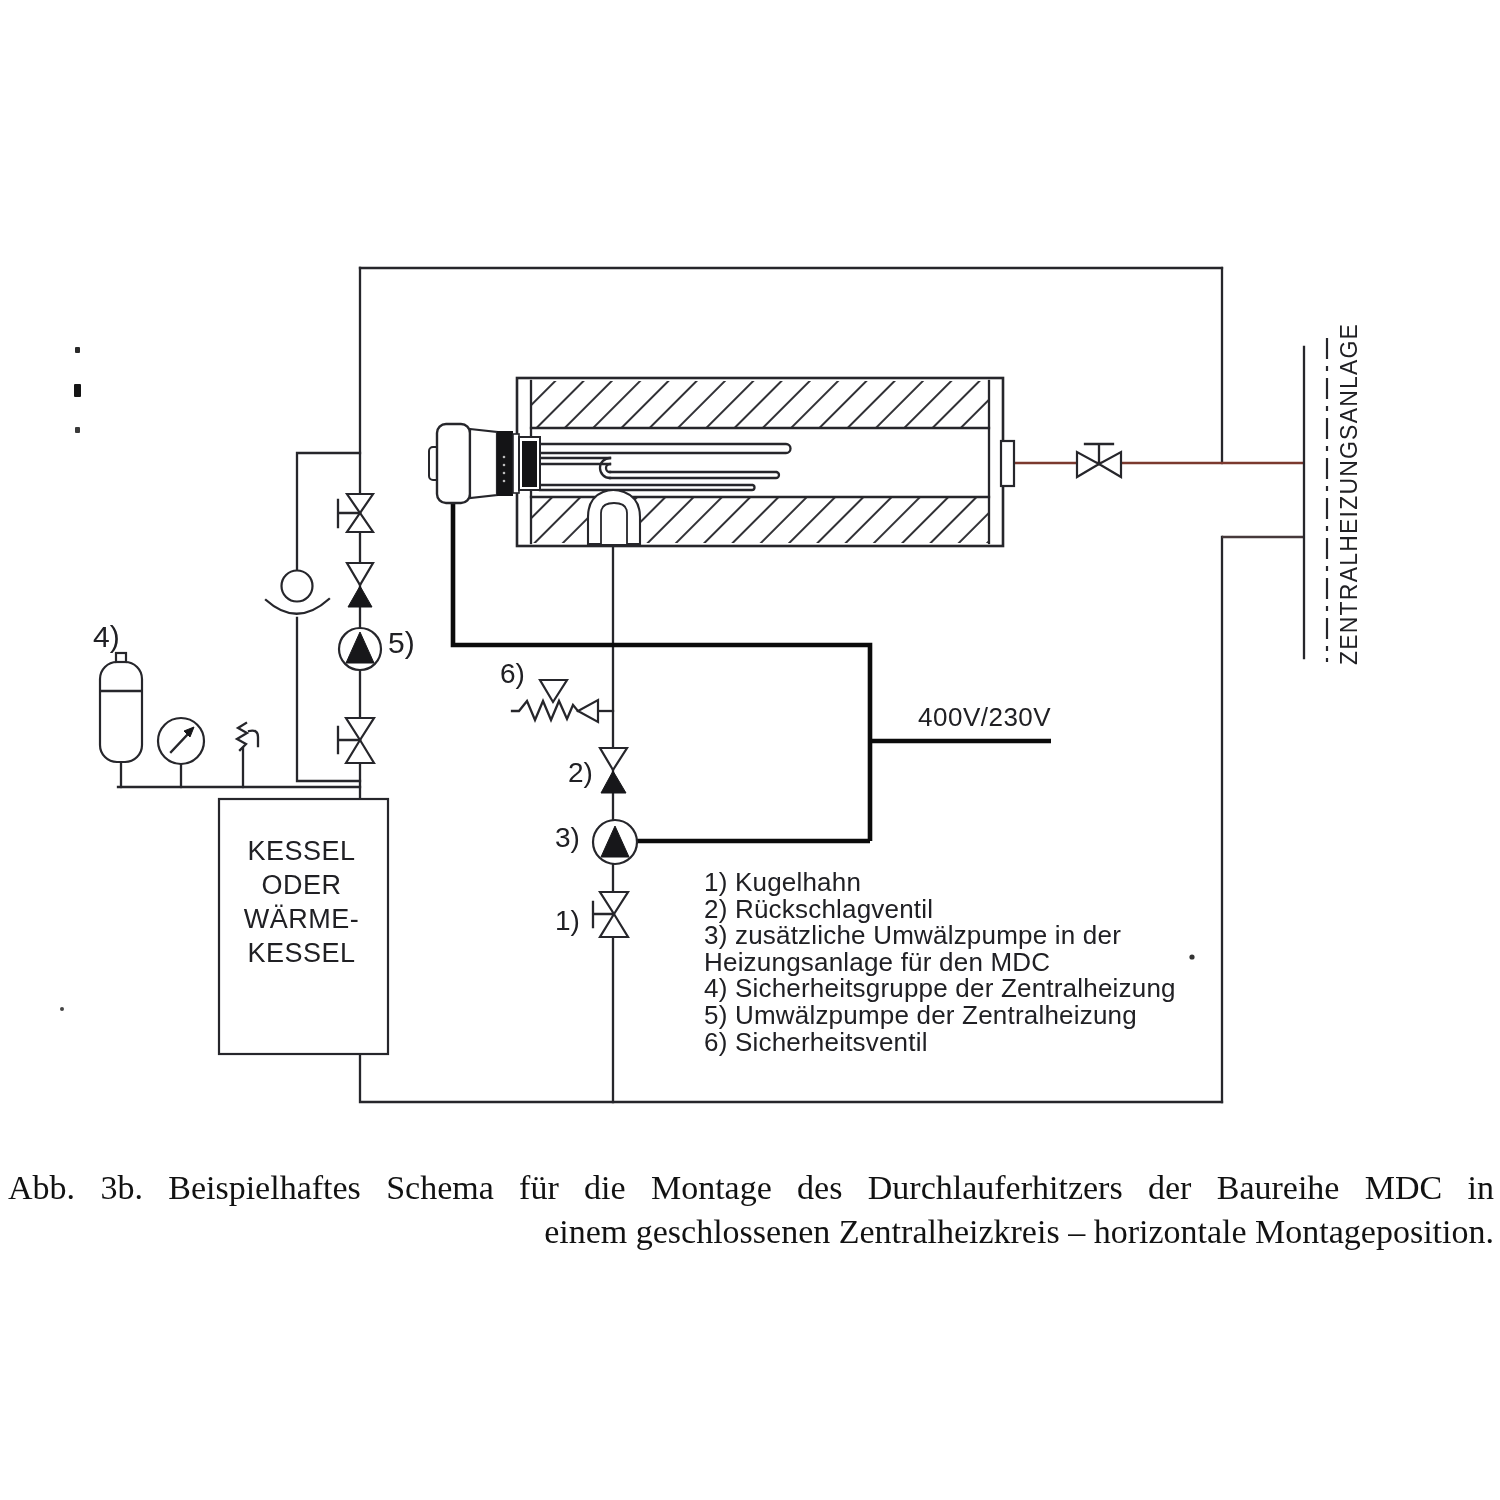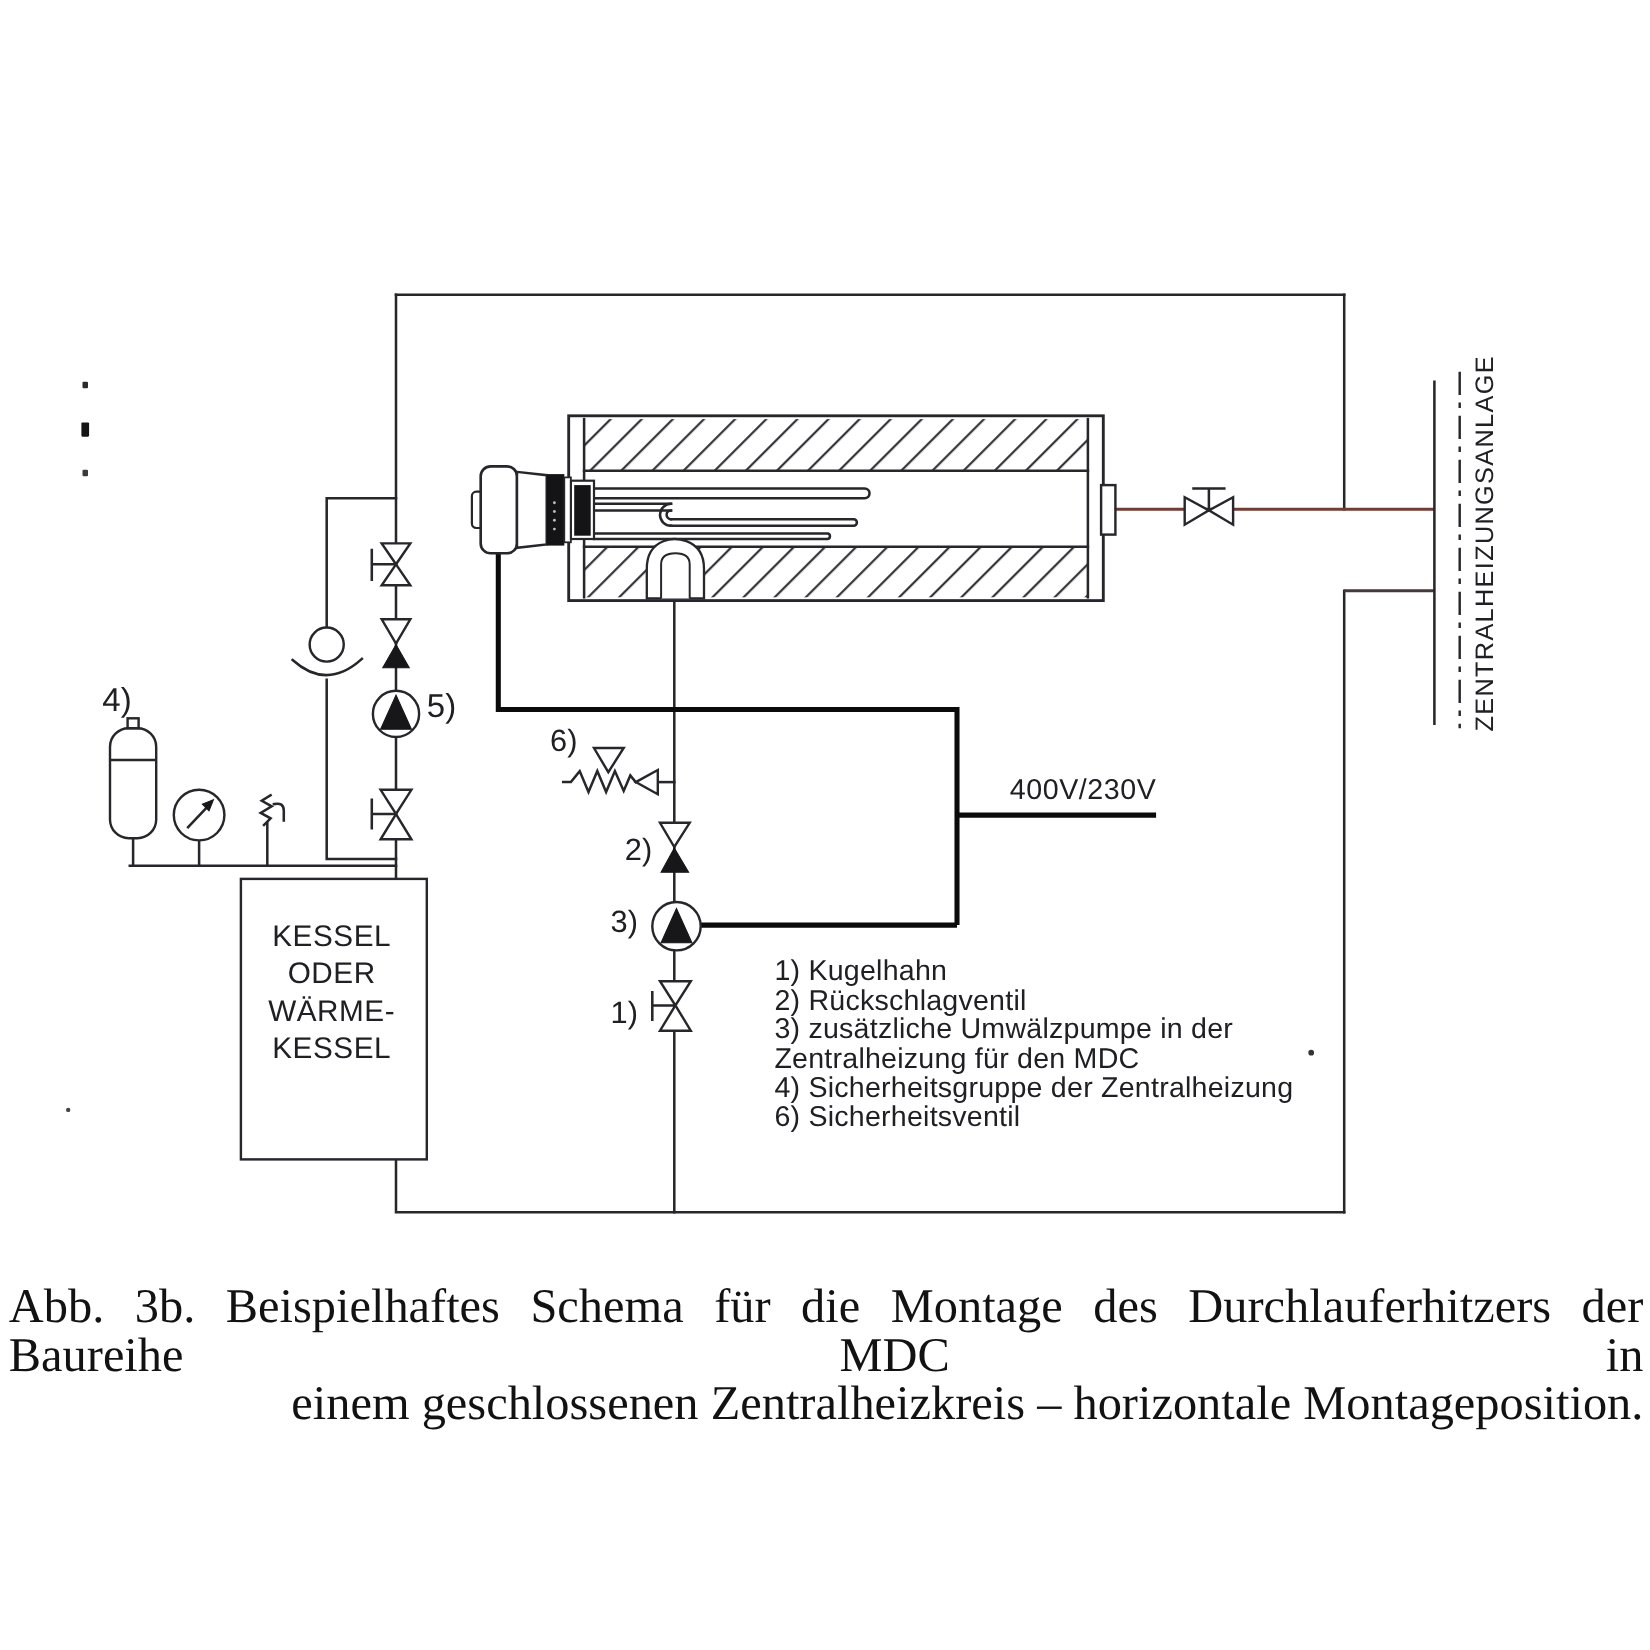--- a/index.html
+++ b/index.html
@@ -13,21 +13,21 @@
   .txt{position:absolute;white-space:pre;color:var(--ink);}
   .callout{font-size:28px;}
   .lbl4,.lbl5{font-size:30px;}
   .voltage{font-size:26px;letter-spacing:.5px;text-align:center;}
   .kessel-text{position:absolute;left:219px;top:834px;width:165px;text-align:center;
                font-size:27px;line-height:34px;letter-spacing:.5px;}
   .legend{position:absolute;left:704px;top:869px;font-size:26px;line-height:26.6px;letter-spacing:.2px;}
   .zentral{position:absolute;left:1187px;top:484px;width:330px;height:32px;
            transform:rotate(-90deg);text-align:center;font-size:23px;letter-spacing:1.2px;}
   .caption{position:absolute;left:8px;top:1166px;width:1486px;
-           font-family:"Liberation Serif",serif;font-size:44px;line-height:44px;color:#121212;}
+           font-family:"Liberation Serif",serif;font-size:34px;line-height:44px;color:#121212;}
   .caption .l1{text-align:justify;text-align-last:justify;}
   .caption .l2{text-align:right;margin-top:0px;}
 </style>
 </head>
 <body>
 
 <div id="stage">
 
   <svg id="linework" width="1500" height="1500" viewBox="0 0 1500 1500">
     <defs>
@@ -192,22 +192,23 @@
     <div>KESSEL</div>
     <div>ODER</div>
     <div>WÄRME-</div>
     <div>KESSEL</div>
   </div>
 
   <div class="legend">
     <div>1) Kugelhahn</div>
     <div>2) Rückschlagventil</div>
     <div>3) zusätzliche Umwälzpumpe in der</div>
-    <div>Zentralheizung für den MDC</div>
+    <div>Heizungsanlage für den MDC</div>
     <div>4) Sicherheitsgruppe der Zentralheizung</div>
+    <div>5) Umwälzpumpe der Zentralheizung</div>
     <div>6) Sicherheitsventil</div>
   </div>
 
   <div class="zentral">ZENTRALHEIZUNGSANLAGE</div>
 
   <div class="caption">
     <div class="l1">Abb. 3b. Beispielhaftes Schema für die Montage des Durchlauferhitzers der Baureihe MDC in</div>
     <div class="l2">einem geschlossenen Zentralheizkreis – horizontale Montageposition.</div>
   </div>
 

